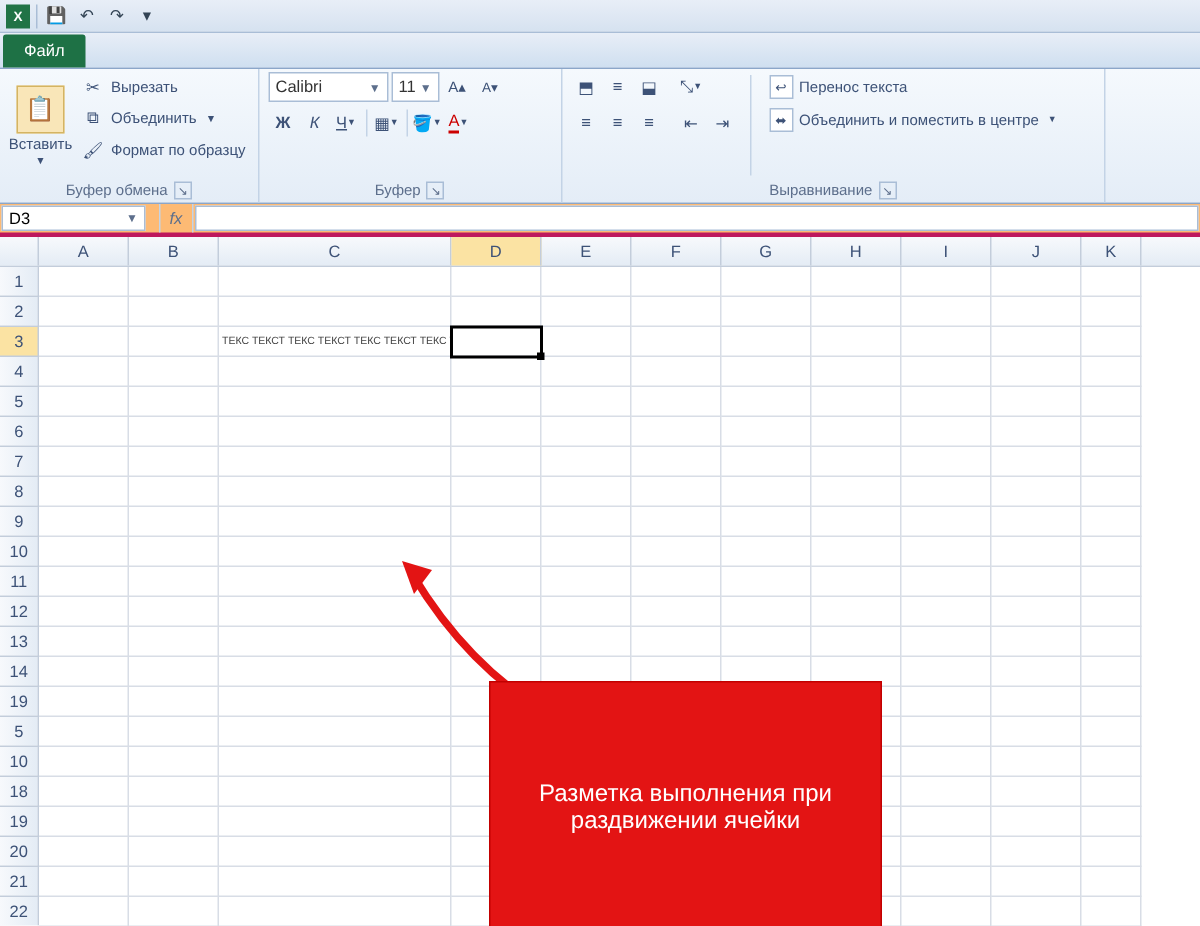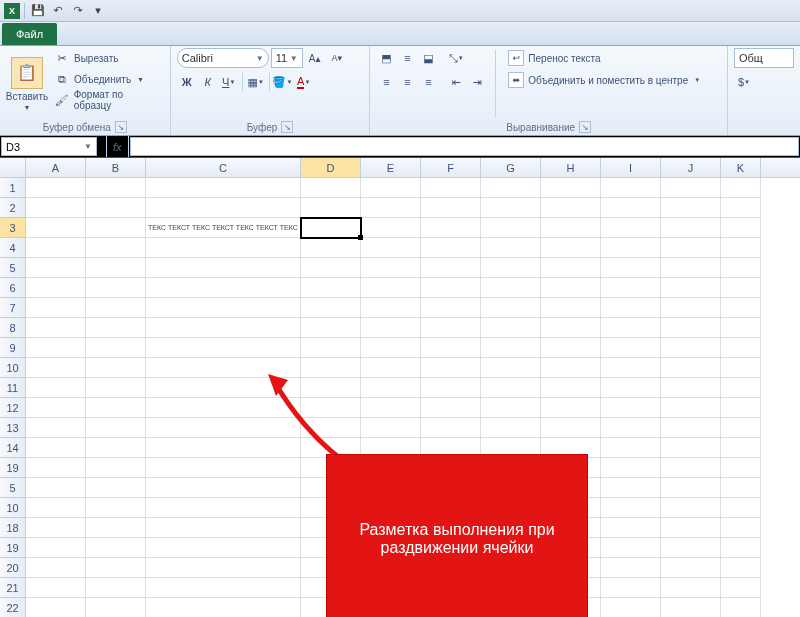--- a/index.html
+++ b/index.html
@@ -26,37 +26,37 @@
 
 .big-btn { width: 42px; display: flex; flex-direction: column; align-items: center; justify-content: center; font-size: 10px; color: #3d5277; gap: 2px; }
 .big-btn .icn { width: 32px; height: 32px; background: #f9e6b8; border: 1px solid #d4b463; display: flex; align-items: center; justify-content: center; font-size: 16px; }
 
 .mini-rows { display: flex; flex-direction: column; gap: 1px; }
 .mini-btn { display: flex; align-items: center; gap: 4px; font-size: 10px; color: #3d5277; padding: 1px 2px; height: 20px; }
 .mini-btn .sicn { width: 16px; height: 16px; display: flex; align-items: center; justify-content: center; font-size: 11px; }
 
 .font-top { display: flex; align-items: center; gap: 2px; }
 .combo { background: #fff; border: 1px solid #a9bdd6; height: 20px; display: flex; align-items: center; padding: 0 4px; font-size: 11px; color: #333; }
-.combo.font-name { width: 92px; border-radius: 10px; }
+.combo.font-name { width: 80px; }
 .combo.font-size { width: 32px; }
 .combo .dd { margin-left: auto; font-size: 8px; color: #5d6f8c; }
 .sq-btn { width: 20px; height: 20px; border: 1px solid transparent; display: flex; align-items: center; justify-content: center; font-size: 11px; color: #3d5277; }
 .row2 { display: flex; align-items: center; gap: 1px; margin-top: 4px; }
 
 .align-group { display: flex; flex-direction: column; gap: 4px; }
 .align-row { display: flex; gap: 1px; }
 
 .wrap-rows { display: flex; flex-direction: column; gap: 2px; }
 .wrap-btn { display: flex; align-items: center; gap: 4px; font-size: 10px; color: #3d5277; padding: 1px 4px; height: 20px; }
 .wrap-btn .sicn { width: 16px; height: 16px; border: 1px solid #a9bdd6; background: #fff; font-size: 9px; display: flex; align-items: center; justify-content: center; }
 
 .number-group .combo { width: 60px; }
 
 
-.formula-bar { height: 22px; border-bottom: 1px solid #be185d; display: flex; align-items: stretch; background: #000000; }
+.formula-bar { height: 22px; border-bottom: 3px solid #be185d; display: flex; align-items: stretch; background: #fdba74; }
 .name-box { width: 96px; background: #fff; border: 1px solid #a9bdd6; margin: 1px; display: flex; align-items: center; padding: 0 4px; font-size: 11px; }
 .name-box .dd { margin-left: auto; font-size: 8px; color: #5d6f8c; }
 .fb-btns { display: flex; align-items: center; padding: 0 4px; gap: 4px; }
 .fx-label { font-style: italic; font-size: 11px; color: #5d6f8c; padding: 0 6px; display: flex; align-items: center; border-left: 1px solid #c3d3e6; border-right: 1px solid #c3d3e6; }
 .formula-input { flex: 1; background: #fff; border: 1px solid #a9bdd6; margin: 1px; }
 
 
 .grid-wrap { position: relative; height: 459px; overflow: hidden; background: #fff; }
 .col-headers { display: flex; height: 20px; background: linear-gradient(#f7f9fc, #e4ecf5); border-bottom: 1px solid #c3cddb; position: sticky; top: 0; }
 .corner { width: 26px; border-right: 1px solid #c3cddb; background: linear-gradient(#f7f9fc, #e4ecf5); }
@@ -201,31 +201,20 @@
           </div>
       </div>
     </div>
     <div class="group-label">
         <span>Выравнивание</span>
         <span class="dialog-launcher">↘</span>
       </div>
   </div>
 
   <div class="group number-group" style="border-right:none;">
-    <div style="display:flex;flex-direction:column;gap:4px;">
-      <div class="combo">
-          <span>Общ</span>
-        </div>
-      <div class="align-row">
-        <div class="sq-btn">
-            <span>$</span>
-            <span style="font-size:6px;">▼</span>
-          </div>
-      </div>
-    </div>
     <div class="group-label"></div>
   </div>
 </div>
 
 <div class="formula-bar">
   <div class="name-box">
       <span>D3</span>
       <span class="dd">▼</span>
     </div>
   <div class="fb-btns"></div>

